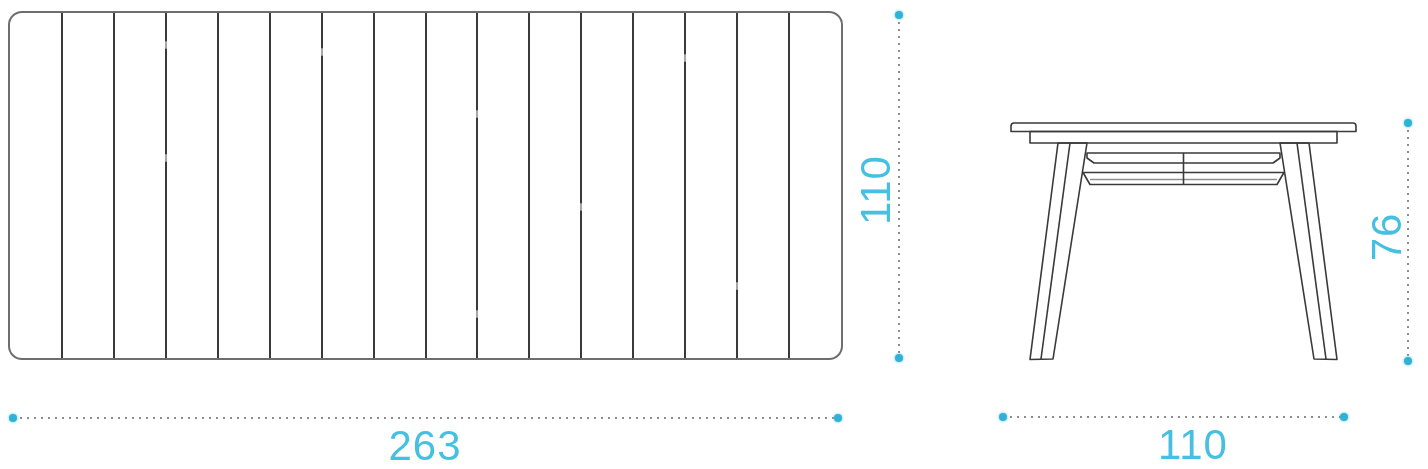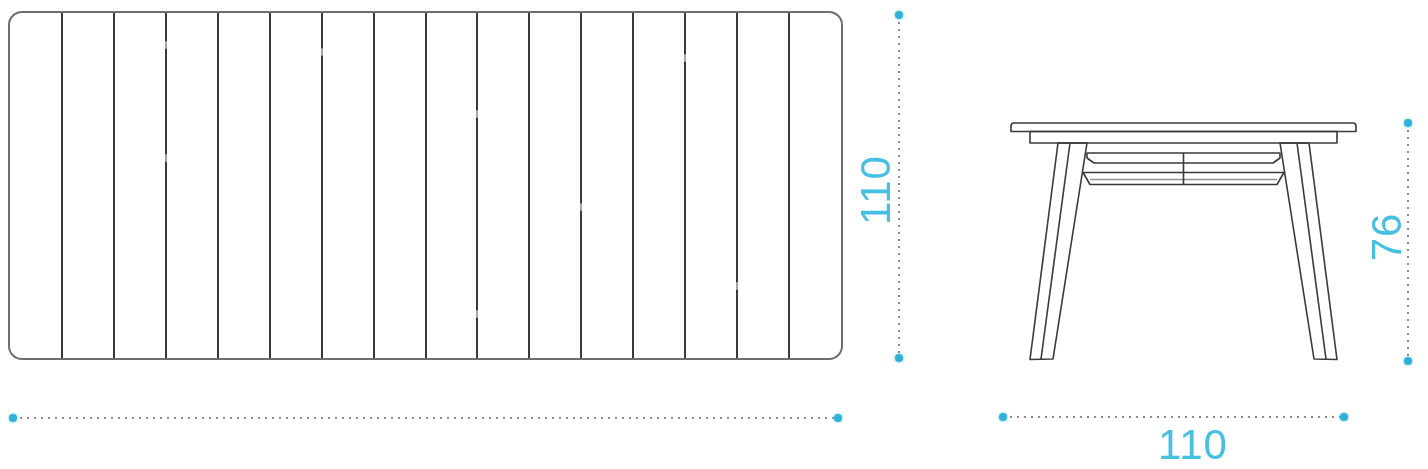--- a/index.html
+++ b/index.html
@@ -113,20 +113,21 @@
   </div>
 
   <div class="dim-line-v" style="left:898px; top:15px; height:343px;"></div>
   <div class="dim-dot" style="left:895px; top:11px;"></div>
   <div class="dim-dot" style="left:895px; top:354px;"></div>
   <div class="dim-label vertical" style="left:836px; top:168px; width:80px; height:44px;">110</div>
 
   <div class="dim-line-h" style="left:13px; top:417px; width:825px;"></div>
   <div class="dim-dot" style="left:9px; top:414px;"></div>
   <div class="dim-dot" style="left:834px; top:414px;"></div>
+  <div class="dim-label" style="left:365px; top:424px; width:120px; height:44px;">263</div>
 
   <svg class="front-view" width="380" height="250" viewBox="0 0 380 250">
 
     <path d="M21,16.5 L21,11 Q21,8 24,8 L363,8 Q366,8 366,11 L366,16.5 Z"></path>
 
     <path d="M40,16.5 L347,16.5 L347,28 L40,28 Z"></path>
 
     <path d="M68,28 L40,244.5 L63,244 L97,28 Z"></path>
     <path d="M80,28 L51,244"></path>
 

